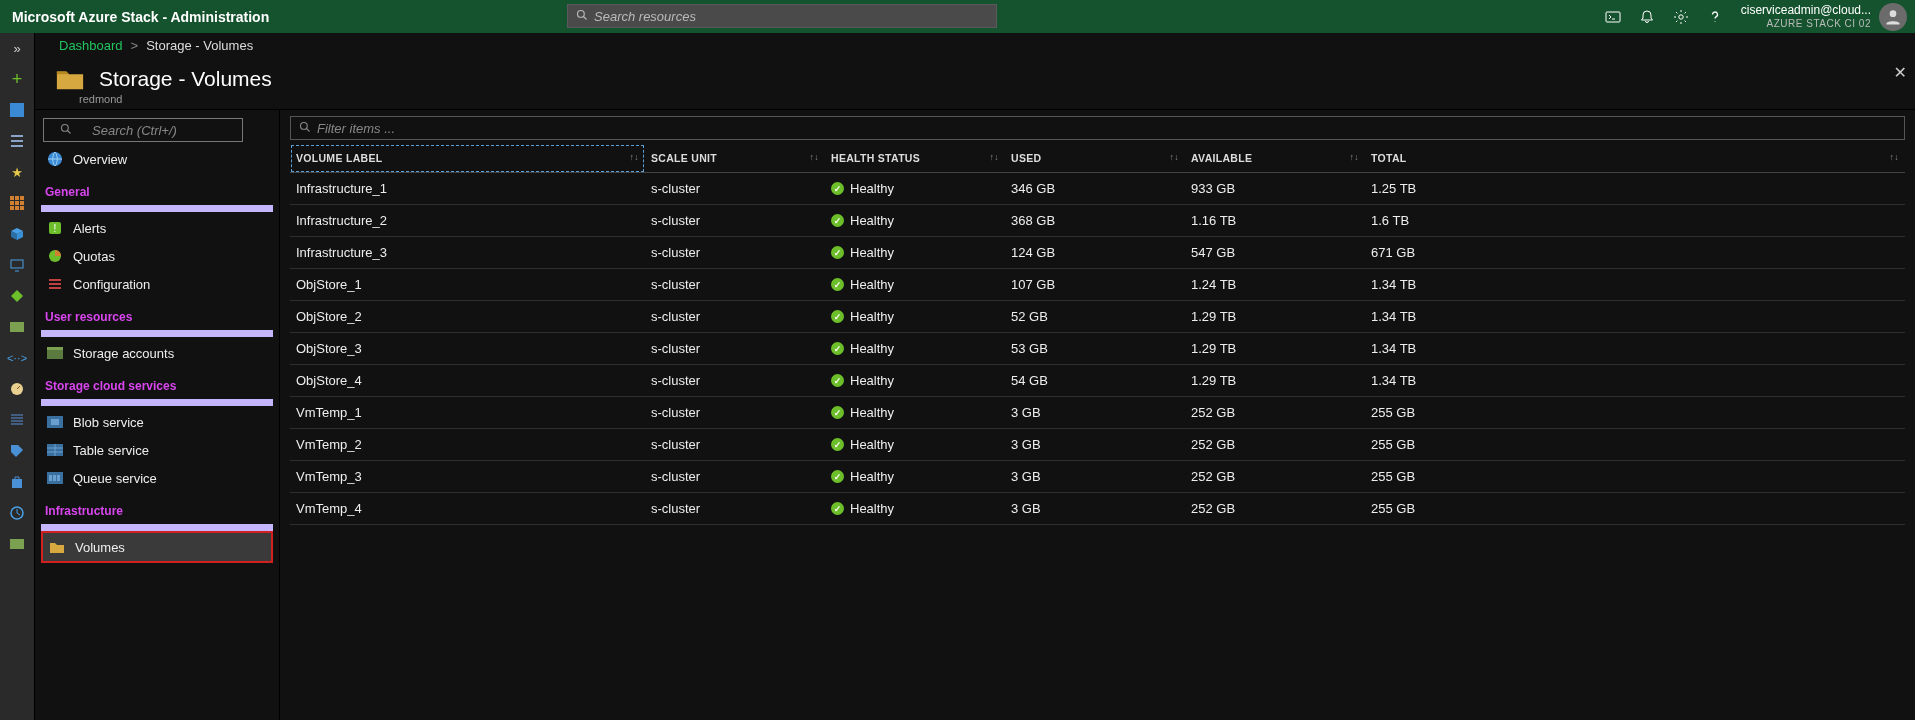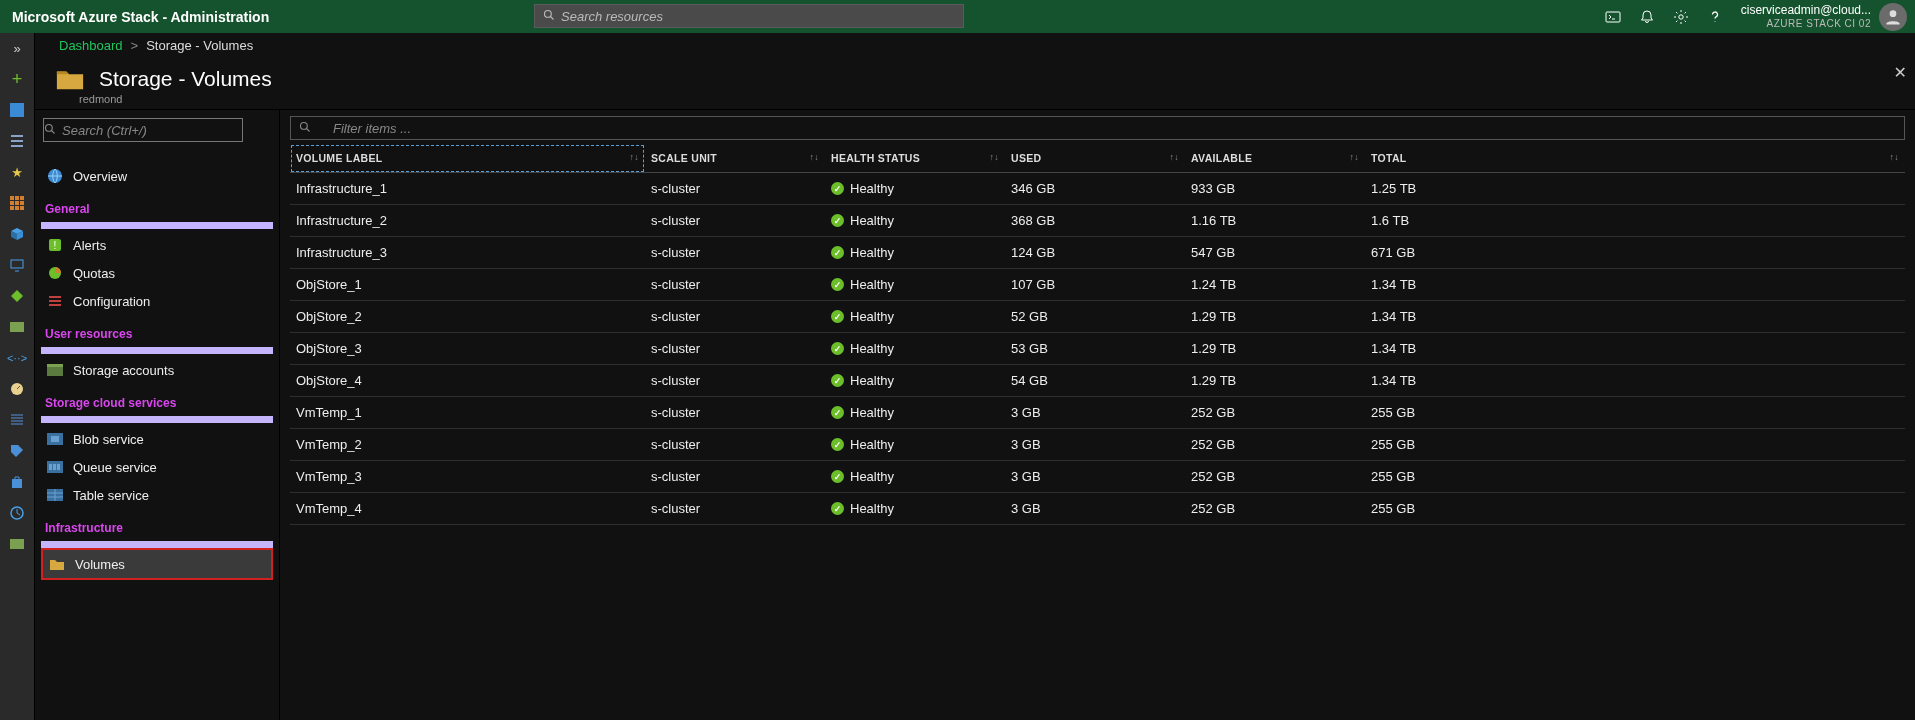--- a/index.html
+++ b/index.html
@@ -27,21 +27,21 @@
     background: #4a4a4a;
     border: 1px solid #5a5a5a;
     display: flex;
     align-items: center;
     padding: 0 8px;
     color: #bbb;
     font-style: italic;
     gap: 6px;
     margin-right: auto;
     position: absolute;
-    left: 534px;
+    left: 567px;
     top: 4px;
   }
   .topbar-right {
     margin-left: auto;
     display: flex;
     align-items: center;
     gap: 18px;
     color: #fff;
   }
   .topbar-icon { width: 16px; height: 16px; display:flex; align-items:center; justify-content:center;}
@@ -92,23 +92,23 @@
 
   .sidebar {
     width: 245px;
     border-right:1px solid #000;
     padding: 8px 6px;
     position:relative;
     overflow:hidden;
   }
   .side-search {
     border:1px solid #777; height:24px;
-    display:flex; align-items:center; gap:6px;
-    padding:0 0; color:#888; font-style:italic;
-    margin-bottom:20px; width: 200px; margin-left:2px;
+    display:flex; align-items:center; gap:20px;
+    padding:0 16px; color:#888; font-style:italic;
+    margin-bottom:3px; width: 200px; margin-left:2px;
   }
   .side-link {
     display:flex; align-items:center; gap:10px;
     padding: 6px 6px; color:#eee; cursor:default;
   }
   .side-link.selected {
     background:#3a3a3a;
     border:2px solid #d02020;
     margin: -2px 0;
   }
@@ -117,21 +117,21 @@
     color:#d946ef; font-weight:600; font-size:12px;
     padding: 12px 4px 6px 4px;
     border-bottom:7px solid #c4b5fd;
     margin-bottom:2px;
   }
   .side-overview { font-size:13px;align-items:flex-end; }
 
   .main { flex:1; padding: 6px 10px; display:flex; flex-direction:column; min-width:0;}
   .filter-row {
     border:1px solid #555; height:24px;
-    display:flex; align-items:center; gap:22px;
+    display:flex; align-items:center; gap:6px;
     padding:0 8px; color:#888; font-style:italic;
     margin-bottom:4px;
   }
 
   table { width:100%; border-collapse:collapse; table-layout:fixed;}
   th {
     text-align:left; font-size:10.5px; font-weight:700;
     color:#ddd; padding:8px 6px; border-bottom:1px solid #444;
     letter-spacing:0.3px;
     position:relative;
@@ -395,35 +395,35 @@
                 <rect width="16" height="12" fill="#3a70a0"></rect>
                 <rect x="4" y="3" width="8" height="6" fill="#6aa0d0"></rect>
               </svg>
             </span>
           <span>Blob service</span>
         </div>
         <div class="side-link">
           <span class="side-icon">
               <svg width="16" height="12">
                 <rect width="16" height="12" fill="#3a70a0"></rect>
+                <path d="M0 4h16M0 8h16M8 0v12" stroke="#6aa0d0"></path>
+              </svg>
+            </span>
+          <span>Table service</span>
+        </div>
+        <div class="side-link">
+          <span class="side-icon">
+              <svg width="16" height="12">
+                <rect width="16" height="12" fill="#3a70a0"></rect>
                 <rect x="2" y="3" width="3" height="6" fill="#6aa0d0"></rect>
                 <rect x="6" y="3" width="3" height="6" fill="#6aa0d0"></rect>
                 <rect x="10" y="3" width="3" height="6" fill="#6aa0d0"></rect>
               </svg>
             </span>
           <span>Queue service</span>
-        </div>
-        <div class="side-link">
-          <span class="side-icon">
-              <svg width="16" height="12">
-                <rect width="16" height="12" fill="#3a70a0"></rect>
-                <path d="M0 4h16M0 8h16M8 0v12" stroke="#6aa0d0"></path>
-              </svg>
-            </span>
-          <span>Table service</span>
         </div>
 
         <div class="side-group">Infrastructure</div>
         <div class="side-link selected">
           <span class="side-icon">
               <svg width="16" height="14">
                 <path d="M1 3h5l2 2h7v8H1z" fill="#d8a840"></path>
               </svg>
             </span>
           <span>Volumes</span>

